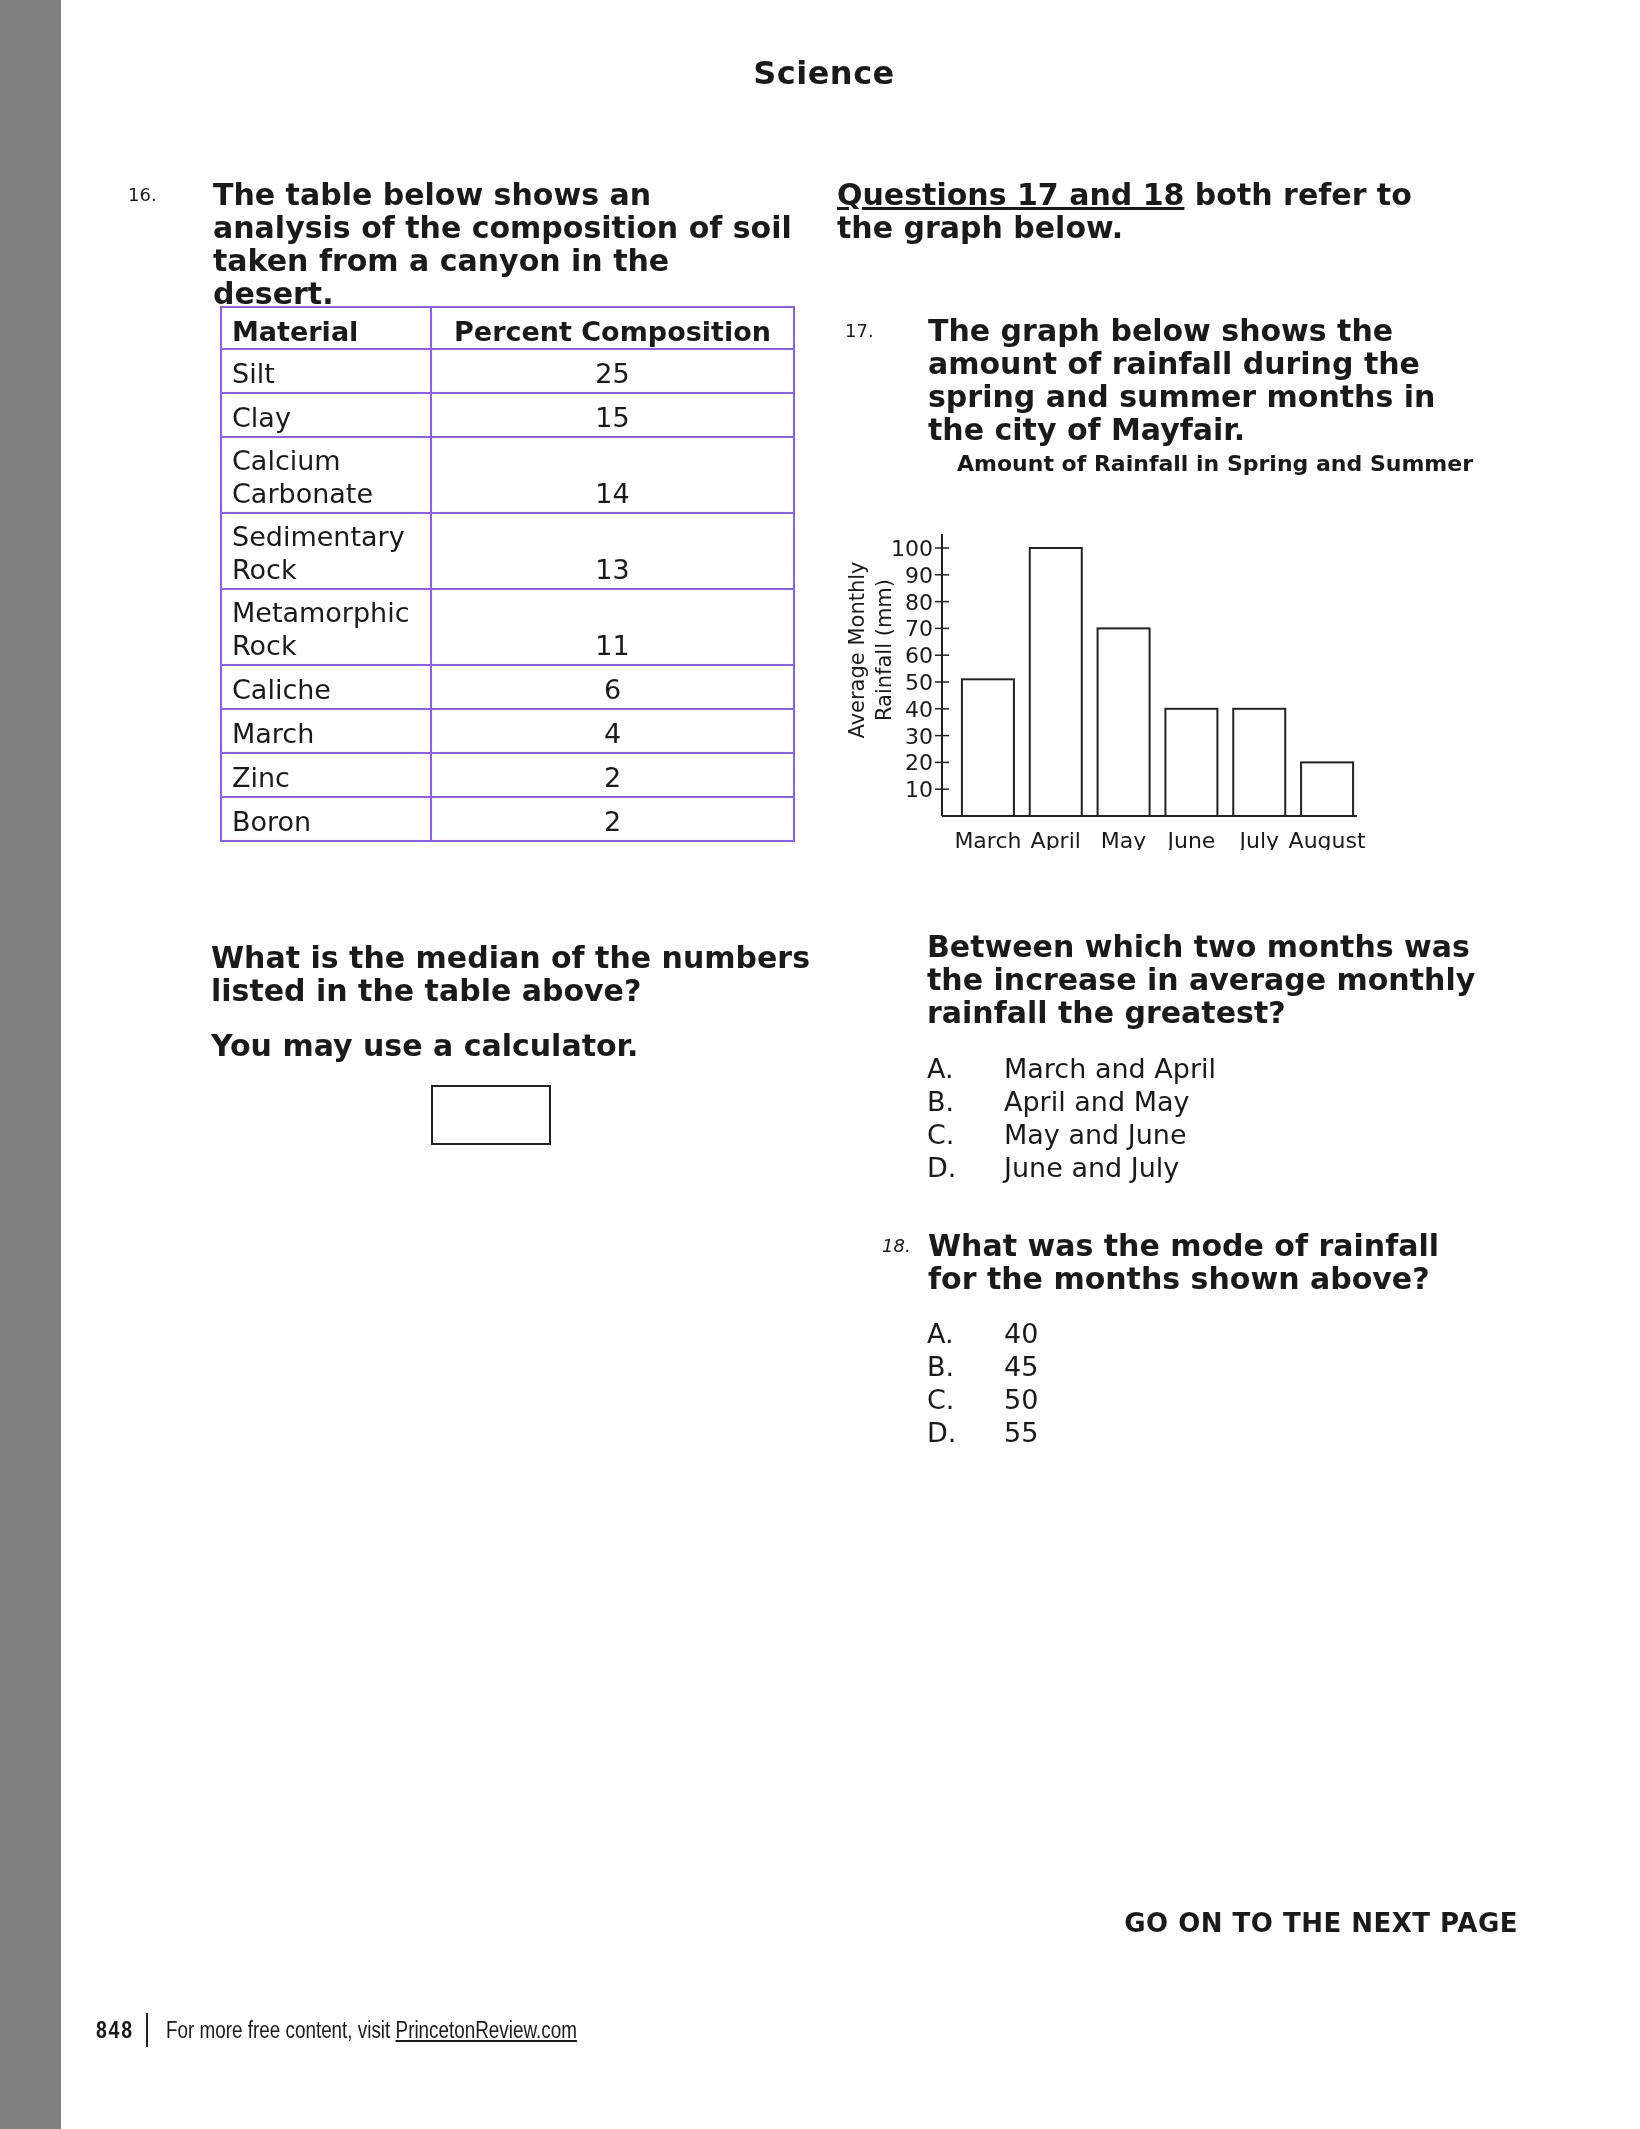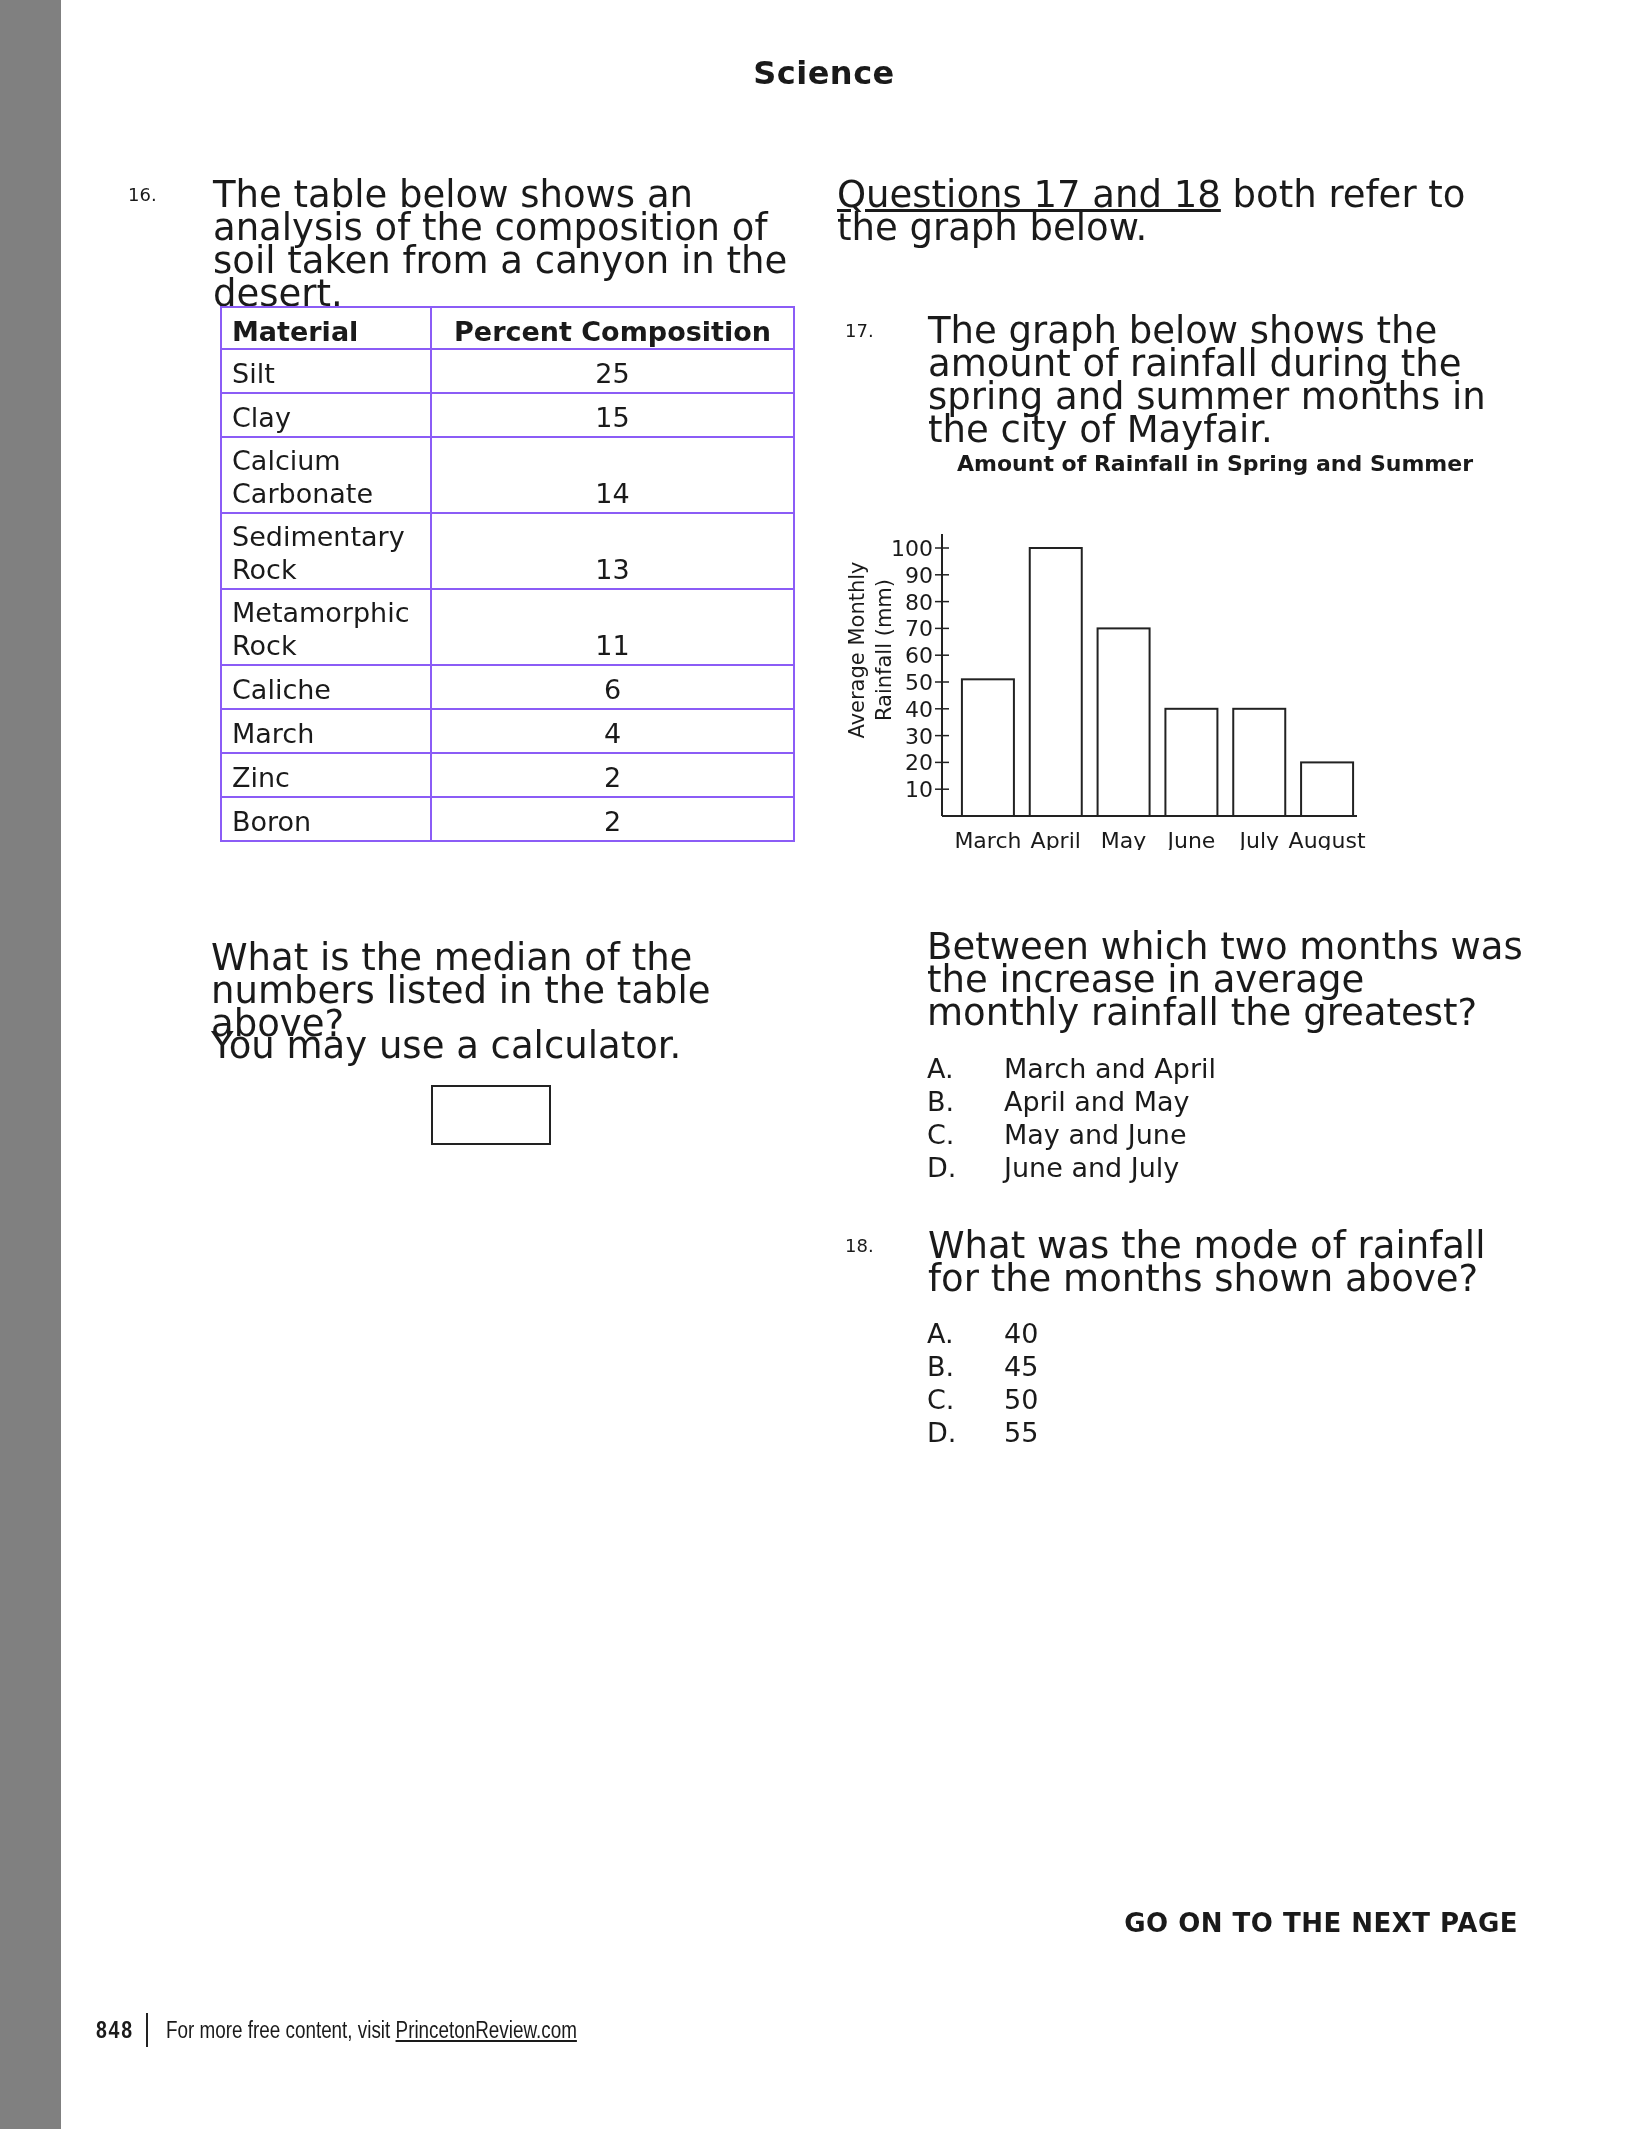--- a/index.html
+++ b/index.html
@@ -6,21 +6,21 @@
   body {
     width: 1640px; height: 2129px; position: relative; background: #ffffff;
     font-family: "DejaVu Sans", sans-serif; color: #1a1a1a; overflow: hidden;
   }
   .sidebar { position: absolute; left: 0; top: 0; width: 61px; height: 2129px; background: #808080; }
   .page-title {
     position: absolute; left: 0; right: 0; top: 54px; text-align: center;
     font-weight: bold; font-size: 32px; letter-spacing: 0.5px; padding-left: 8px;
   }
   .abs { position: absolute; }
-  .qtext { font-size: 37px; line-height: 33px; }
+  .qtext { font-size: 30px; line-height: 33px; font-weight: bold; }
   .qnum { font-size: 18px; line-height: 33px; }
 
   
   table.soil {
     position: absolute; left: 220px; top: 306px; width: 575px;
     border-collapse: collapse; font-size: 27px;
   }
   table.soil td, table.soil th {
     border: 2px solid #8b5cf6; padding: 0 10px; vertical-align: bottom;
     line-height: 33px;
@@ -178,21 +178,21 @@
     <div class="choice">
       <span class="letter">C.</span>
       <span>May and June</span>
     </div>
     <div class="choice">
       <span class="letter">D.</span>
       <span>June and July</span>
     </div>
   </div>
 
-<div class="abs qnum" style="left:845px; top:1229px;">18.</div>
+<div class="abs qnum" style="left:882px; top:1229px;font-style:italic;">18.</div>
 <div class="abs qtext" style="left:928px; top:1229px; width:560px;">What was the mode of rainfall for the months shown above?</div>
 <div class="abs choices" style="left:927px; top:1317px;" id="q18-choices">
     <div class="choice">
       <span class="letter">A.</span>
       <span>40</span>
     </div>
     <div class="choice">
       <span class="letter">B.</span>
       <span>45</span>
     </div>

